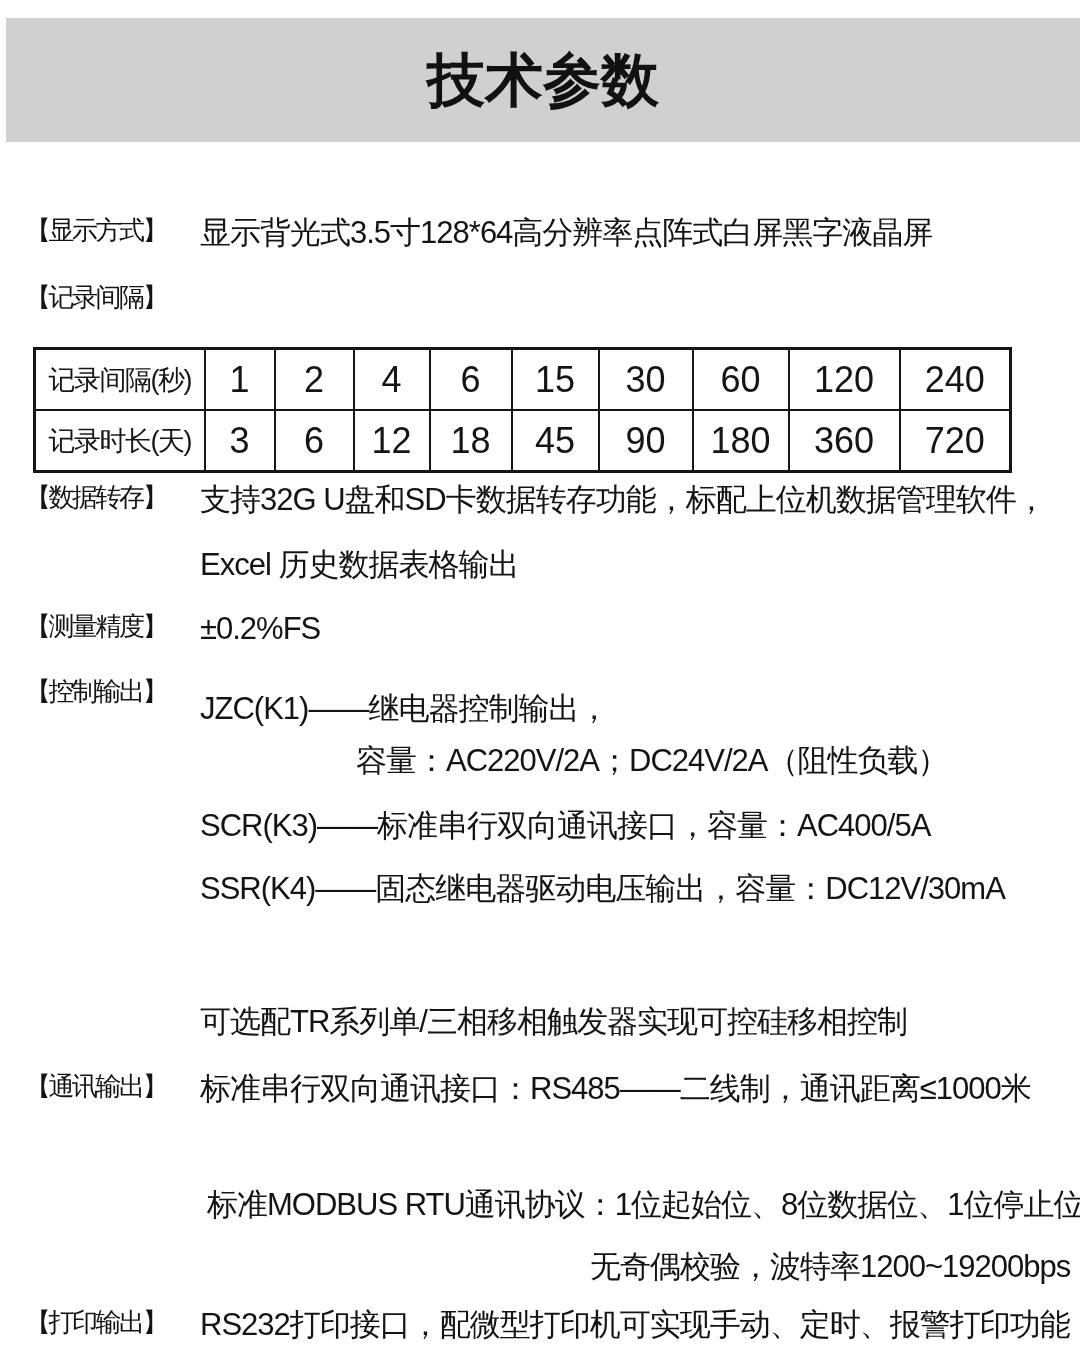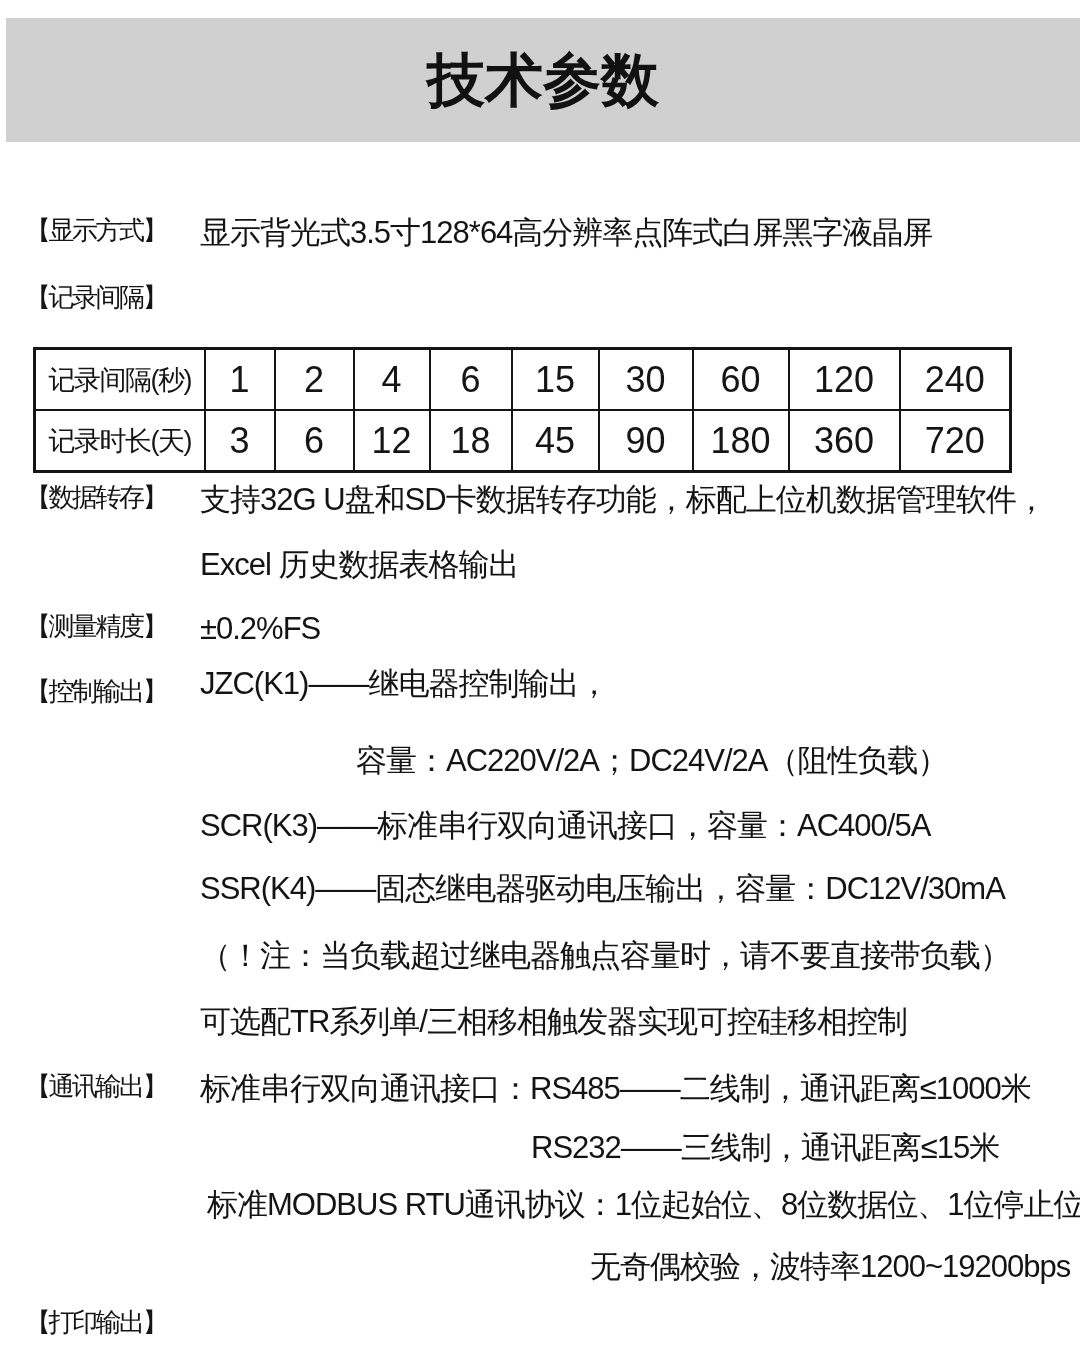--- a/index.html
+++ b/index.html
@@ -143,28 +143,27 @@
   </table>
 
   <span class="lbl" style="top:483px">【数据转存】</span>
   <span class="txt" style="top:483px; left:200px">支持32G U盘和SD卡数据转存功能，标配上位机数据管理软件，</span>
   <span class="txt" style="top:548px; left:200px">Excel 历史数据表格输出</span>
 
   <span class="lbl" style="top:612px">【测量精度】</span>
   <span class="txt" style="top:612px; left:200px">±0.2%FS</span>
 
   <span class="lbl" style="top:677px">【控制输出】</span>
-  <span class="txt" style="top:667px; left:200px">JZC(K1)——继电器控制输出，</span>
+  <span class="txt" style="top:692px; left:200px">JZC(K1)——继电器控制输出，</span>
   <span class="txt" style="top:744px; left:356px">容量：AC220V/2A；DC24V/2A（阻性负载）</span>
   <span class="txt" style="top:809px; left:200px">SCR(K3)——标准串行双向通讯接口，容量：AC400/5A</span>
   <span class="txt" style="top:872px; left:200px">SSR(K4)——固态继电器驱动电压输出，容量：DC12V/30mA</span>
-  <span class="txt" style="top:939px; left:200px">（！注：当负载超过继电器触点容量时，请不要直接带负载）</span>
   <span class="txt" style="top:1005px; left:200px">可选配TR系列单/三相移相触发器实现可控硅移相控制</span>
 
   <span class="lbl" style="top:1072px">【通讯输出】</span>
   <span class="txt" style="top:1072px; left:200px">标准串行双向通讯接口：RS485——二线制，通讯距离≤1000米</span>
-  <span class="txt" style="top:1131px; left:531px">RS232——三线制，通讯距离≤15米</span>
   <span class="txt" style="top:1188px; left:207px">标准MODBUS RTU通讯协议：1位起始位、8位数据位、1位停止位、</span>
   <span class="txt" style="top:1250px; left:590px">无奇偶校验，波特率1200~19200bps</span>
 
   <span class="lbl" style="top:1308px">【打印输出】</span>
+  <span class="txt" style="top:1308px; left:200px">RS232打印接口，配微型打印机可实现手动、定时、报警打印功能</span>
 
 </div>
 
 </body></html>

